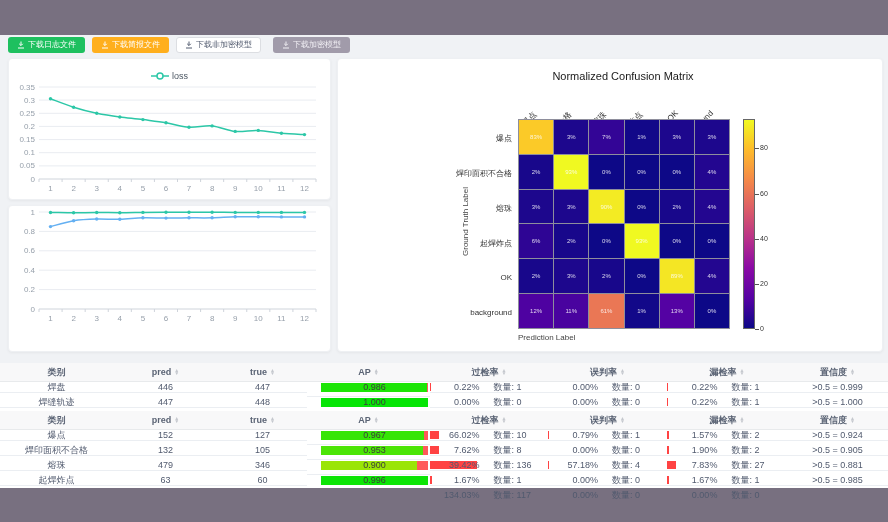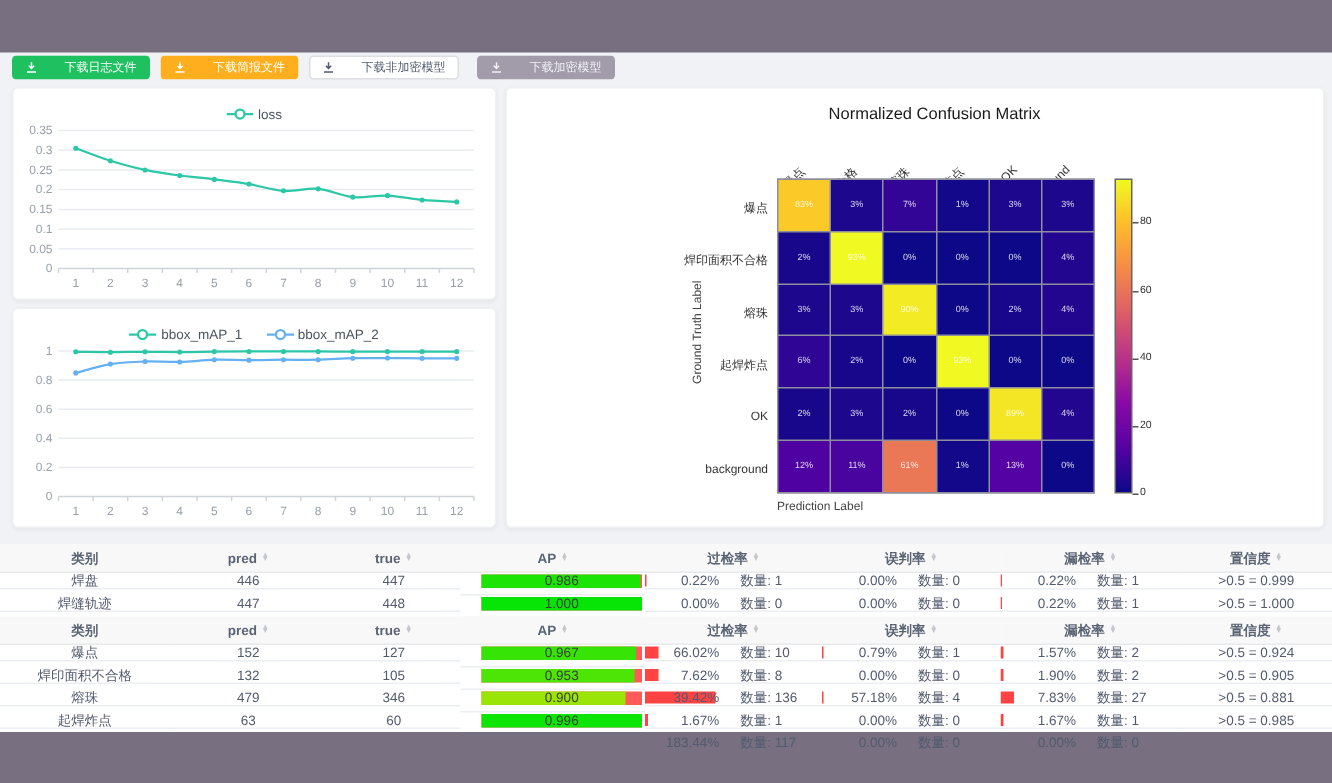--- a/index.html
+++ b/index.html
@@ -4,21 +4,21 @@
 <style>
   html,body{margin:0;padding:0;background:#555;}
   .stage{position:relative;width:888px;height:522px;background:#f0f2f5;overflow:hidden;
          font-family:"Liberation Sans","DejaVu Sans",sans-serif;}
   .band{position:absolute;left:0;width:888px;background:#787080;}
   .band-top{top:0;height:35px;}
   .band-bottom{top:488px;height:34px;}
 
   
   .toolbar{position:absolute;left:8px;top:37px;display:flex;align-items:center;}
-  .btn{height:16px;display:inline-flex;align-items:center;gap:18px;padding:0 8px;margin-right:7px;
+  .btn{height:16px;display:inline-flex;align-items:center;gap:3px;padding:0 8px;margin-right:7px;
        border:1px solid transparent;border-radius:3px;font-size:8px;font-family:inherit;cursor:pointer;line-height:1;}
   .btn svg{flex:0 0 auto;}
   .btn.green{background:#1ec05f;color:#fff;}
   .btn.orange{background:#ffaf1d;color:#fff;}
   .btn.white{background:#fff;color:#515a6e;border-color:#dcdee2;margin-right:12px;}
   .btn.gray{background:#a19baa;color:#f2f0f5;}
 
   
   .card{position:absolute;background:#fff;border:1px solid #eef0f3;border-radius:4px;
         box-shadow:0 1px 3px rgba(0,0,0,0.05);box-sizing:border-box;}
@@ -166,36 +166,20 @@
           <circle cx="203.1" cy="44.9" r="1.7" fill="#2cc7a7"></circle>
           <circle cx="226.2" cy="50.4" r="1.7" fill="#2cc7a7"></circle>
           <circle cx="249.3" cy="49.4" r="1.7" fill="#2cc7a7"></circle>
           <circle cx="272.4" cy="52.3" r="1.7" fill="#2cc7a7"></circle>
           <circle cx="295.5" cy="53.6" r="1.7" fill="#2cc7a7"></circle>
         </svg>
       </div>
   </div>
 
   <div class="card" id="card-map">
-    <div class="legend-row" id="map-legend">
-        <span class="legend-item">
-          <svg width="18" height="8">
-            <line x1="0" y1="4" x2="18" y2="4" stroke="#2cc7a7" stroke-width="1.5"></line>
-            <circle cx="9" cy="4" r="3" fill="#fff" stroke="#2cc7a7" stroke-width="1.5"></circle>
-          </svg>
-          <span>bbox_mAP_1</span>
-        </span>
-        <span class="legend-item">
-          <svg width="18" height="8">
-            <line x1="0" y1="4" x2="18" y2="4" stroke="#64b0f2" stroke-width="1.5"></line>
-            <circle cx="9" cy="4" r="3" fill="#fff" stroke="#64b0f2" stroke-width="1.5"></circle>
-          </svg>
-          <span>bbox_mAP_2</span>
-        </span>
-      </div>
     <div id="map-plot">
         <svg class="chart" width="321" height="121" viewBox="0 0 321 121">
           <text x="26" y="105.5" text-anchor="end" font-size="8" fill="#97a0ab">0</text>
           <line x1="30" y1="83.6" x2="307" y2="83.6" stroke="#e9ecf1" stroke-width="1"></line>
           <text x="26" y="86.1" text-anchor="end" font-size="8" fill="#97a0ab">0.2</text>
           <line x1="30" y1="64.2" x2="307" y2="64.2" stroke="#e9ecf1" stroke-width="1"></line>
           <text x="26" y="66.7" text-anchor="end" font-size="8" fill="#97a0ab">0.4</text>
           <line x1="30" y1="44.8" x2="307" y2="44.8" stroke="#e9ecf1" stroke-width="1"></line>
           <text x="26" y="47.3" text-anchor="end" font-size="8" fill="#97a0ab">0.6</text>
           <line x1="30" y1="25.4" x2="307" y2="25.4" stroke="#e9ecf1" stroke-width="1"></line>
@@ -609,21 +593,21 @@
         <div class="td">117</div>
         <div class="td">100</div>
         <div class="td ap">
           <div class="ap-track">
             <div class="ap-fill" style="width: 92.9%; background: rgb(110, 229, 6);"></div>
             <div class="ap-label">0.929</div>
           </div>
         </div>
         <div class="td">
           <div class="rate-bar" style="width: 100%;"></div>
-          <span class="pv">183.44%</span>
+          <span class="pv">134.03%</span>
           <span class="pn">数量: 117</span>
         </div>
         <div class="td">
           <div class="rate-bar" style="width: 0%;"></div>
           <span class="pv">0.00%</span>
           <span class="pn">数量: 0</span>
         </div>
         <div class="td">
           <div class="rate-bar" style="width: 0%;"></div>
           <span class="pv">0.00%</span>

